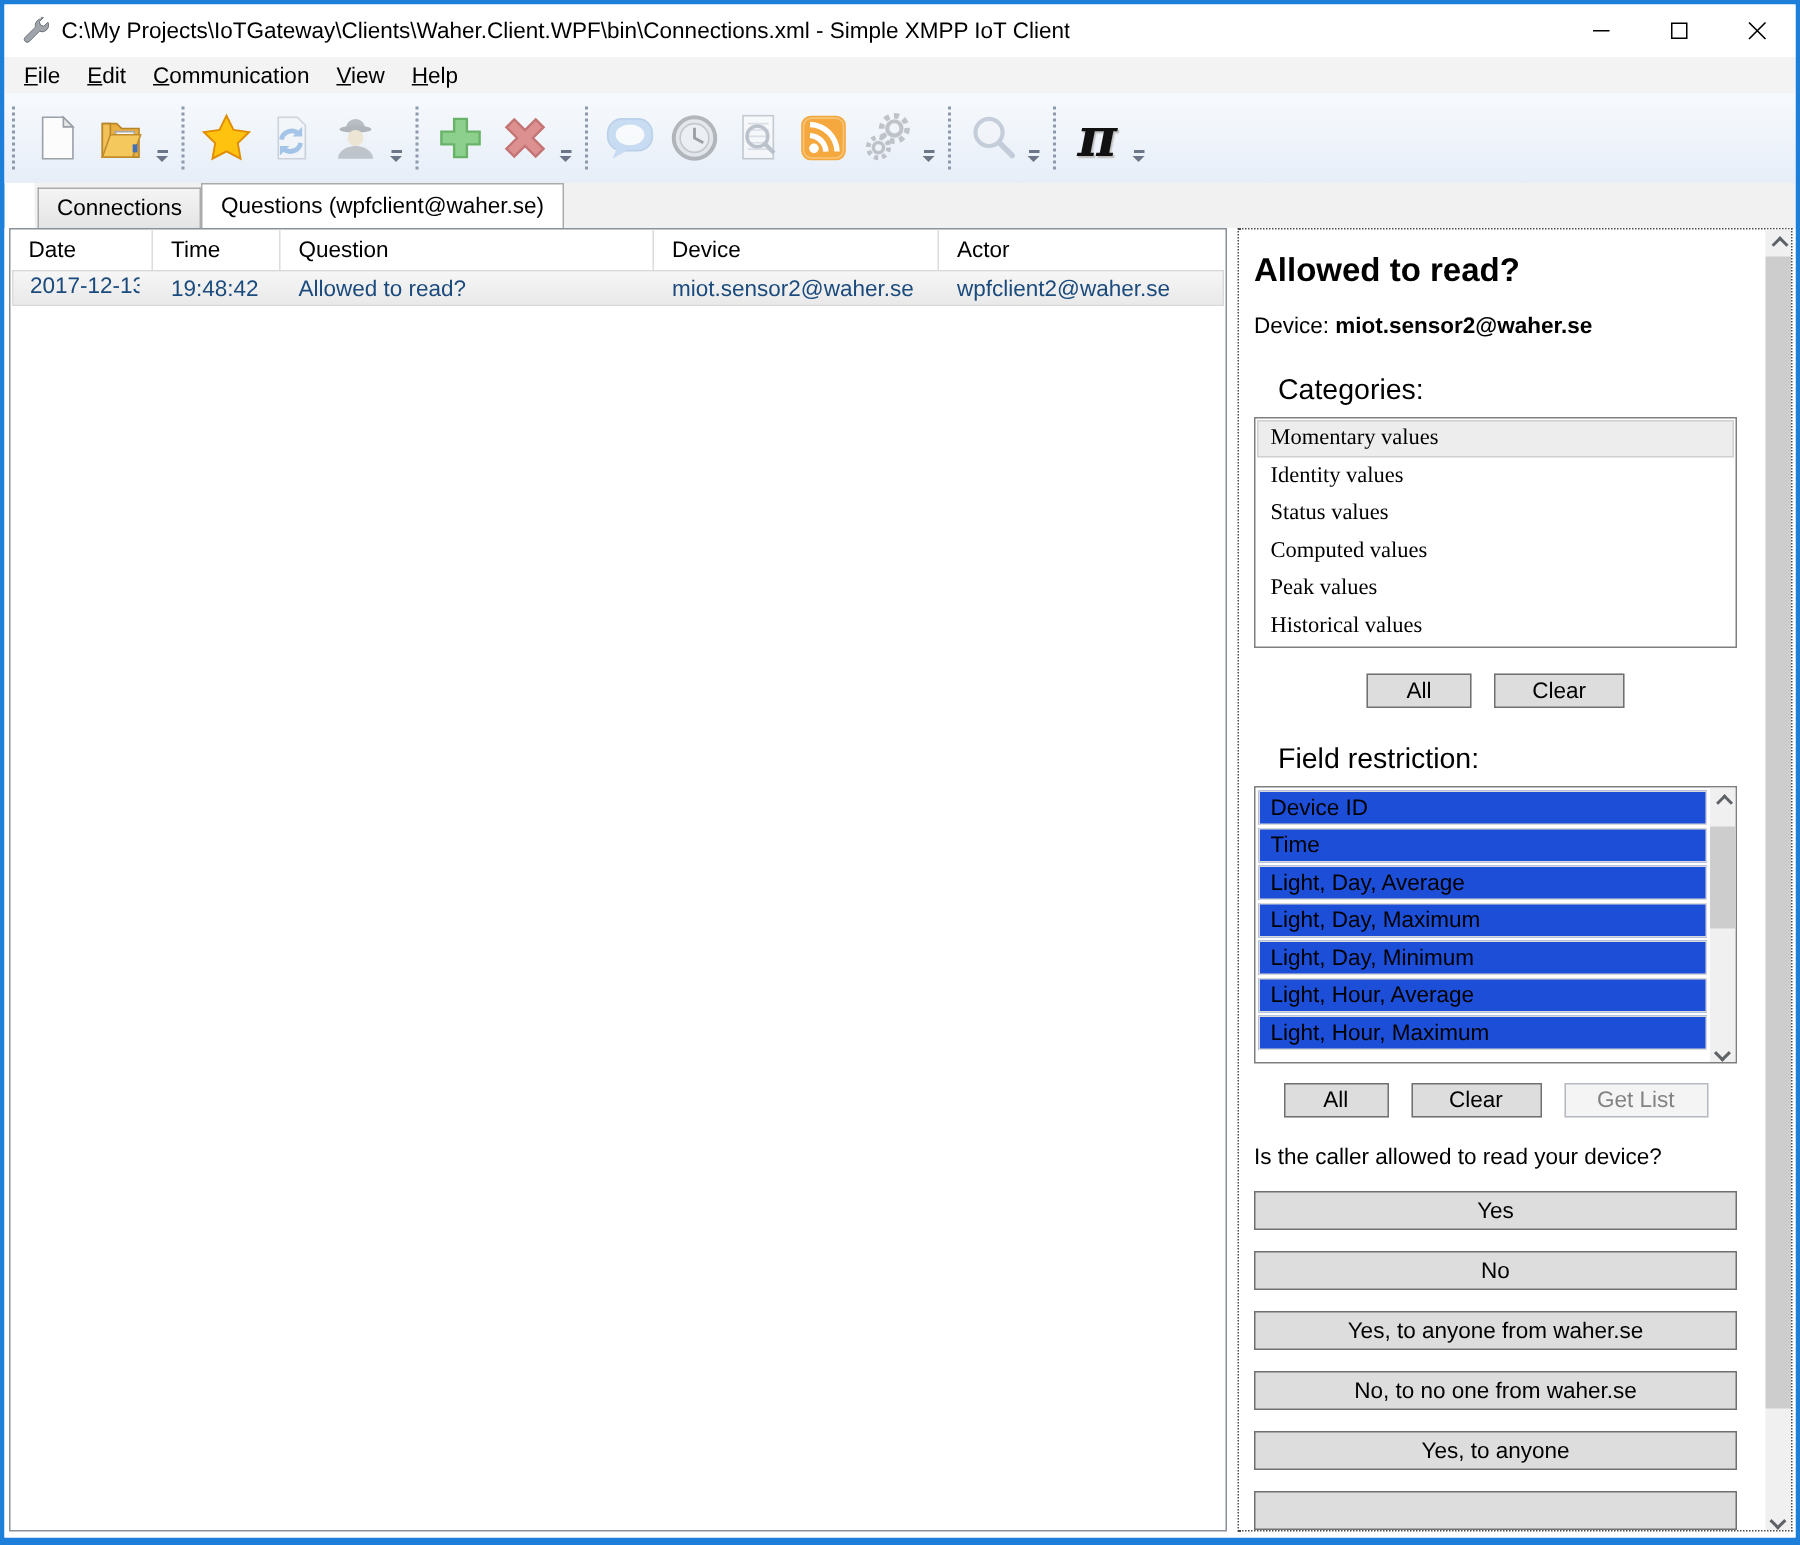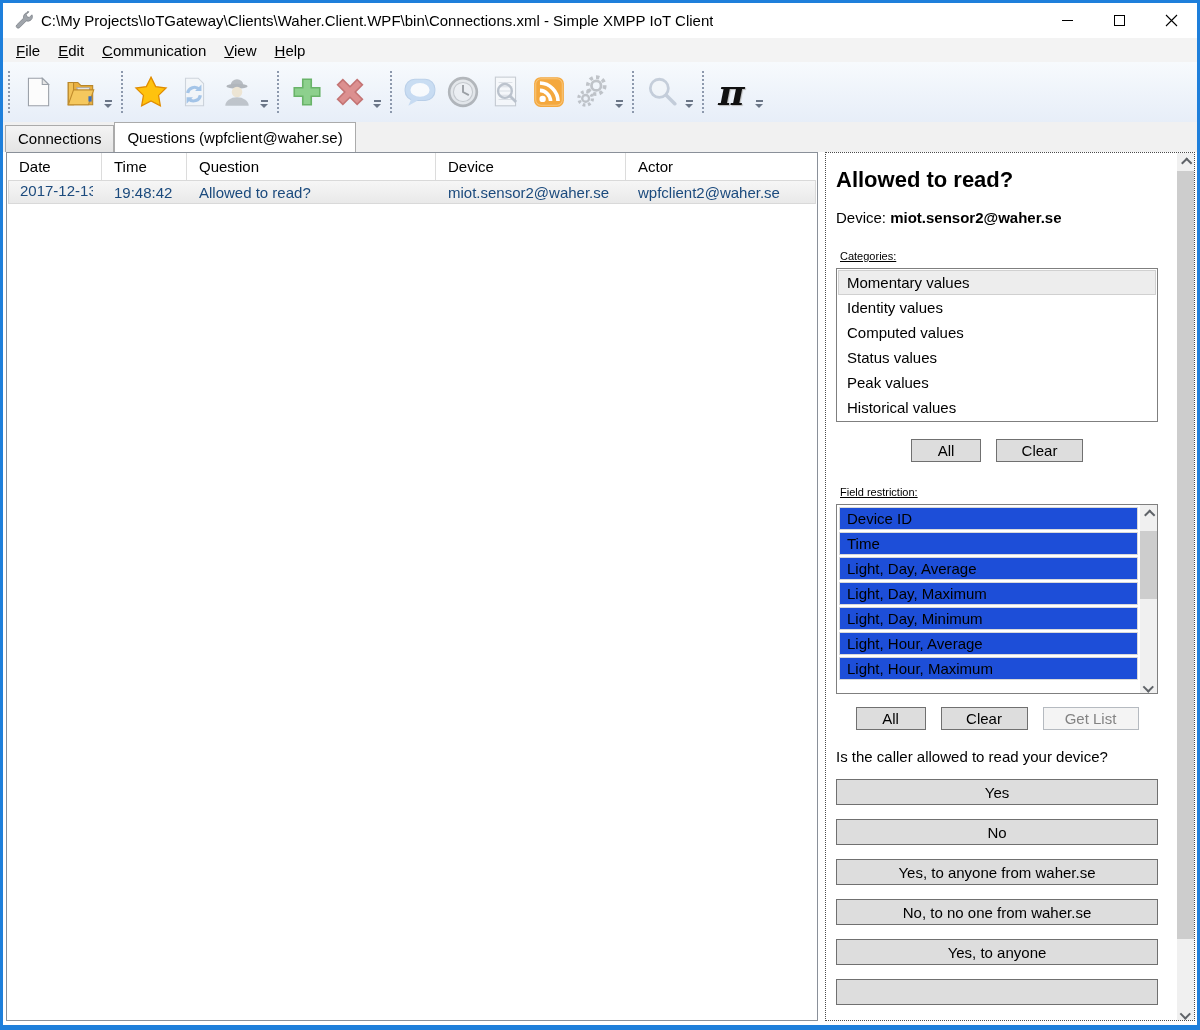--- a/index.html
+++ b/index.html
@@ -26,43 +26,43 @@
   .toolbar { height:60px; background:linear-gradient(#f7fafd,#e7eef8); display:flex; align-items:center; padding-left:2px; flex:0 0 auto; }
   .tb-group { display:flex; align-items:center; height:100%; padding-right:4px; }
   .gripper { height:42px; border-left:2px dotted #8d99ad; margin:0 6px 0 3px; }
   .tb-btn { width:43px; height:46px; display:flex; align-items:center; justify-content:center; }
   .tb-btn svg { width:34px; height:34px; }
   .overflow { width:12px; height:46px; display:flex; flex-direction:column; align-items:center; justify-content:flex-end; padding-bottom:7px; }
   .overflow .bar { width:7px; border-top:2px solid #6b7687; margin-bottom:2px; }
   .overflow .tri { width:0; height:0; border-left:4px solid transparent; border-right:4px solid transparent; border-top:4px solid #6b7687; }
   .pi-glyph { font-family:"DejaVu Serif", serif; font-weight:bold; font-style:italic; font-size:36px; line-height:34px; color:#111; text-shadow:1px 1px 1px #bbb; }
   
-  .tabstrip { height:30px; background:#f1f1f1; display:flex; align-items:flex-end; padding-left:2px; flex:0 0 auto; }
+  .tabstrip { height:30px; background:#f1f1f1; display:flex; align-items:flex-end; padding-left:2px; flex:0 0 auto;margin-left:20px; }
   .tab { font-size:15px; padding:4px 12px 5px; border:1px solid #ababab; border-bottom:none; background:linear-gradient(#f4f4f4,#e4e4e4); height:27px; }
   .tab.active { background:#fff; height:30px; padding-top:6px; }
   
   .content { flex:1 1 auto; display:flex; background:#fff; padding:0 2px 4px 3px; gap:7px; min-height:0; }
   
   .left-panel { width:812px; flex:0 0 auto; border:1px solid #8a9099; background:#fff; display:flex; flex-direction:column; }
   .lv-header { display:flex; height:27px; align-items:center; flex:0 0 auto; }
   .lv-hcell { font-size:15px; color:#000; padding-left:12px; height:100%; display:flex; align-items:center; border-right:1px solid #dcdcdc; }
   .c-date{width:95px;} .c-time{width:85px;} .c-question{width:249px;} .c-device{width:190px;} .c-actor{width:189px;border-right:none;}
   .lv-row { display:flex; height:24px; align-items:center; margin:0 1px; background:linear-gradient(#f6f6f6,#e9e9e9); border:1px solid #d9d9d9; color:#1b4a7d; font-size:15px; flex:0 0 auto; }
   .lv-cell { padding-left:11px; overflow:hidden; white-space:nowrap; }
   .lv-row .c-date{width:94px;} .lv-row .c-time{width:85px;} .lv-row .c-question{width:249px;} .lv-row .c-device{width:190px;} .lv-row .c-actor{width:188px;}
   .clip-date { display:inline-block; width:73px; overflow:hidden; white-space:nowrap; }
   
   .right-panel { flex:1 1 auto; border:1px dotted #4a4a4a; display:flex; min-width:0; }
   .qp-content { flex:1 1 auto; padding:14px 19px 0 10px; overflow:hidden; display:flex; flex-direction:column; min-width:0; }
   .qp-title { font-size:22px; font-weight:bold; color:#000; }
   .qp-line { font-size:15px; margin-top:16px; }
   .qp-line b { font-weight:bold; }
-  .qp-label { font-size:11px; margin-top:24px; margin-left:4px;text-decoration:underline; }
+  .qp-label { font-size:19px; margin-top:24px; margin-left:16px; }
   .listbox { margin-top:6px; border:1px solid #7f7f7f; background:#fff; padding:1px; }
-  .lb-item { height:25px; line-height:23px; font-size:15px; padding-left:8px; border:1px solid transparent; }
+  .lb-item { height:25px; line-height:23px; font-size:15px; padding-left:8px; border:1px solid transparent;font-family:Liberation Serif, serif; }
   .lb-item.selected { background:#ededed; border:1px solid #d0d0d0; }
   .fieldbox { margin-top:6px; border:1px solid #7f7f7f; background:#fff; height:190px; display:flex; overflow:hidden; }
   .fb-items { flex:1 1 auto; padding:2px; overflow:hidden; }
   .fb-item { height:23px; line-height:21px; font-size:15px; padding-left:7px; background:#1d4ed8; border:1px solid #d9d9d9; margin-bottom:2px; }
   .btn-row { display:flex; justify-content:center; gap:15px; margin-top:17px; }
   .btn { height:23px; font-size:15px; background:#dddddd; border:1px solid #707070; display:flex; align-items:center; justify-content:center; color:#000; }
   .btn.w-all{width:70px;} .btn.w-clear{width:87px;} .btn.w-getlist{width:96px;}
   .btn.disabled { background:#f4f4f4; border-color:#b5bac0; color:#838383; }
   .answer-btn { width:100%; height:26px; margin-top:14px; flex:0 0 auto; }
   
@@ -277,22 +277,22 @@
 
     <div class="right-panel">
       <div class="qp-content">
         <div class="qp-title">Allowed to read?</div>
         <div class="qp-line"><span>Device: </span><b>miot.sensor2@waher.se</b></div>
 
         <div class="qp-label">Categories:</div>
         <div class="listbox">
           <div class="lb-item selected">Momentary values</div>
           <div class="lb-item">Identity values</div>
+          <div class="lb-item">Status values</div>
           <div class="lb-item">Computed values</div>
-          <div class="lb-item">Status values</div>
           <div class="lb-item">Peak values</div>
           <div class="lb-item">Historical values</div>
         </div>
         <div class="btn-row">
           <div class="btn w-all">All</div>
           <div class="btn w-clear">Clear</div>
         </div>
 
         <div class="qp-label">Field restriction:</div>
         <div class="fieldbox">

